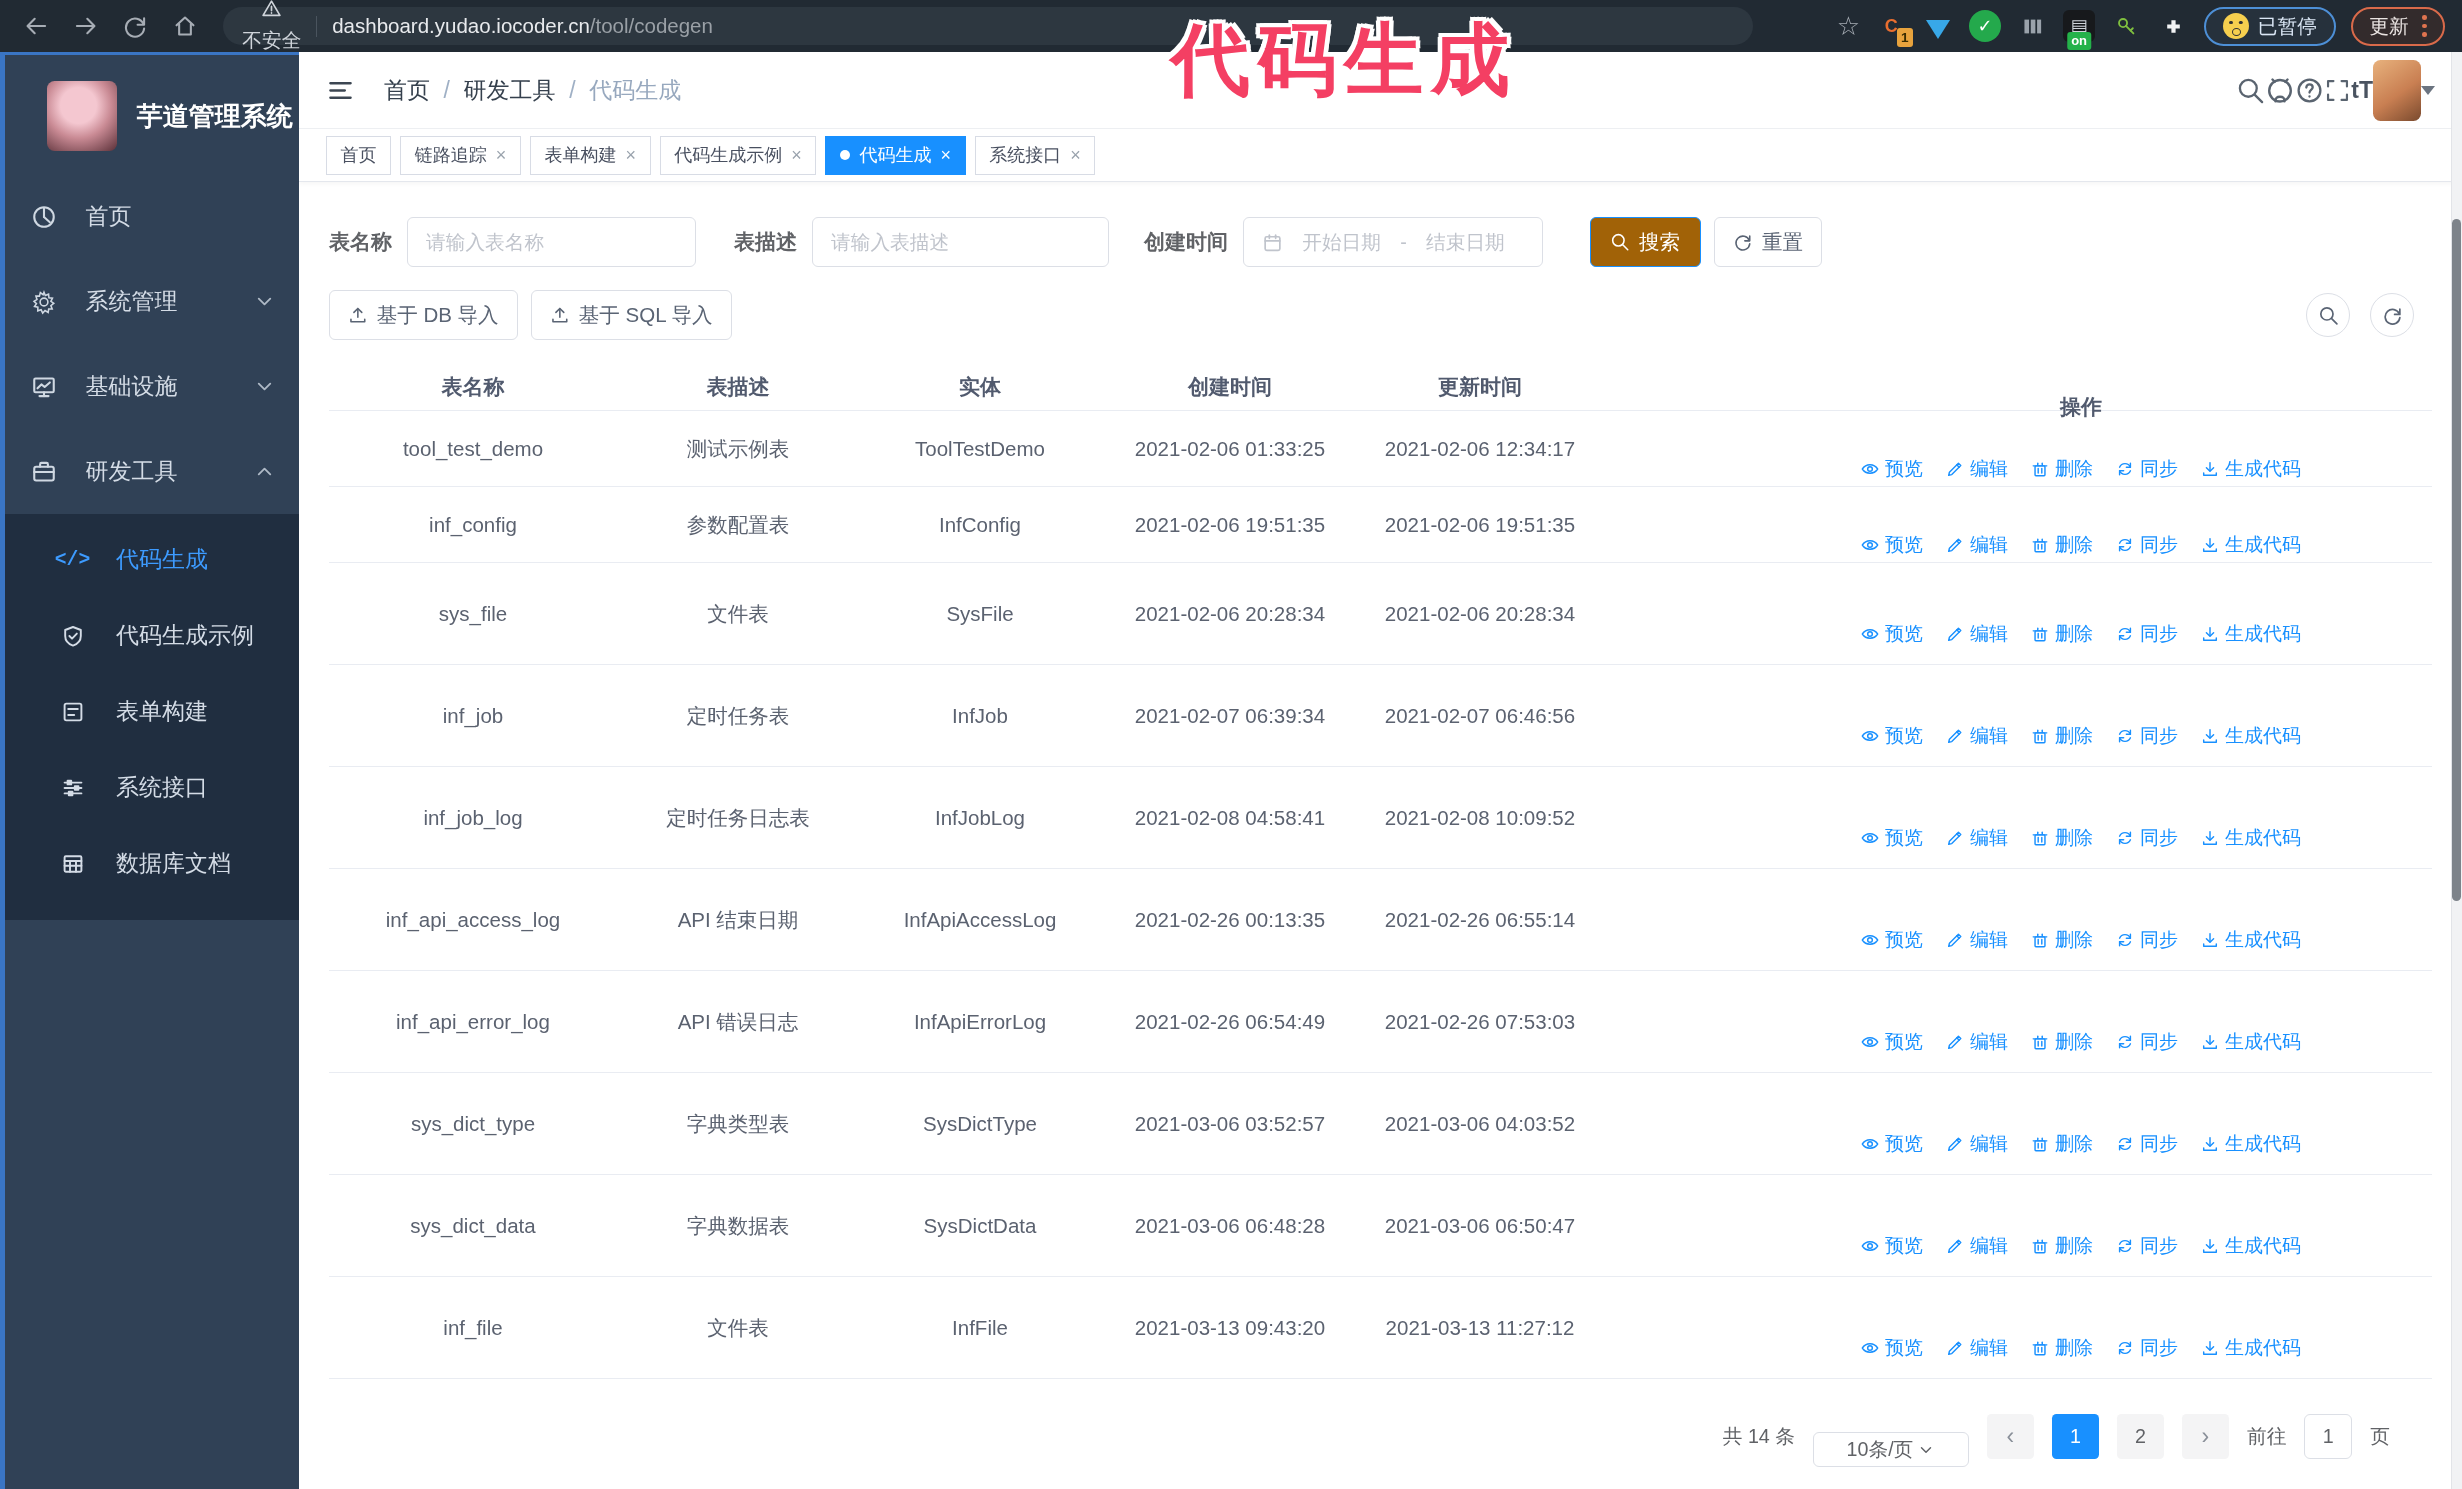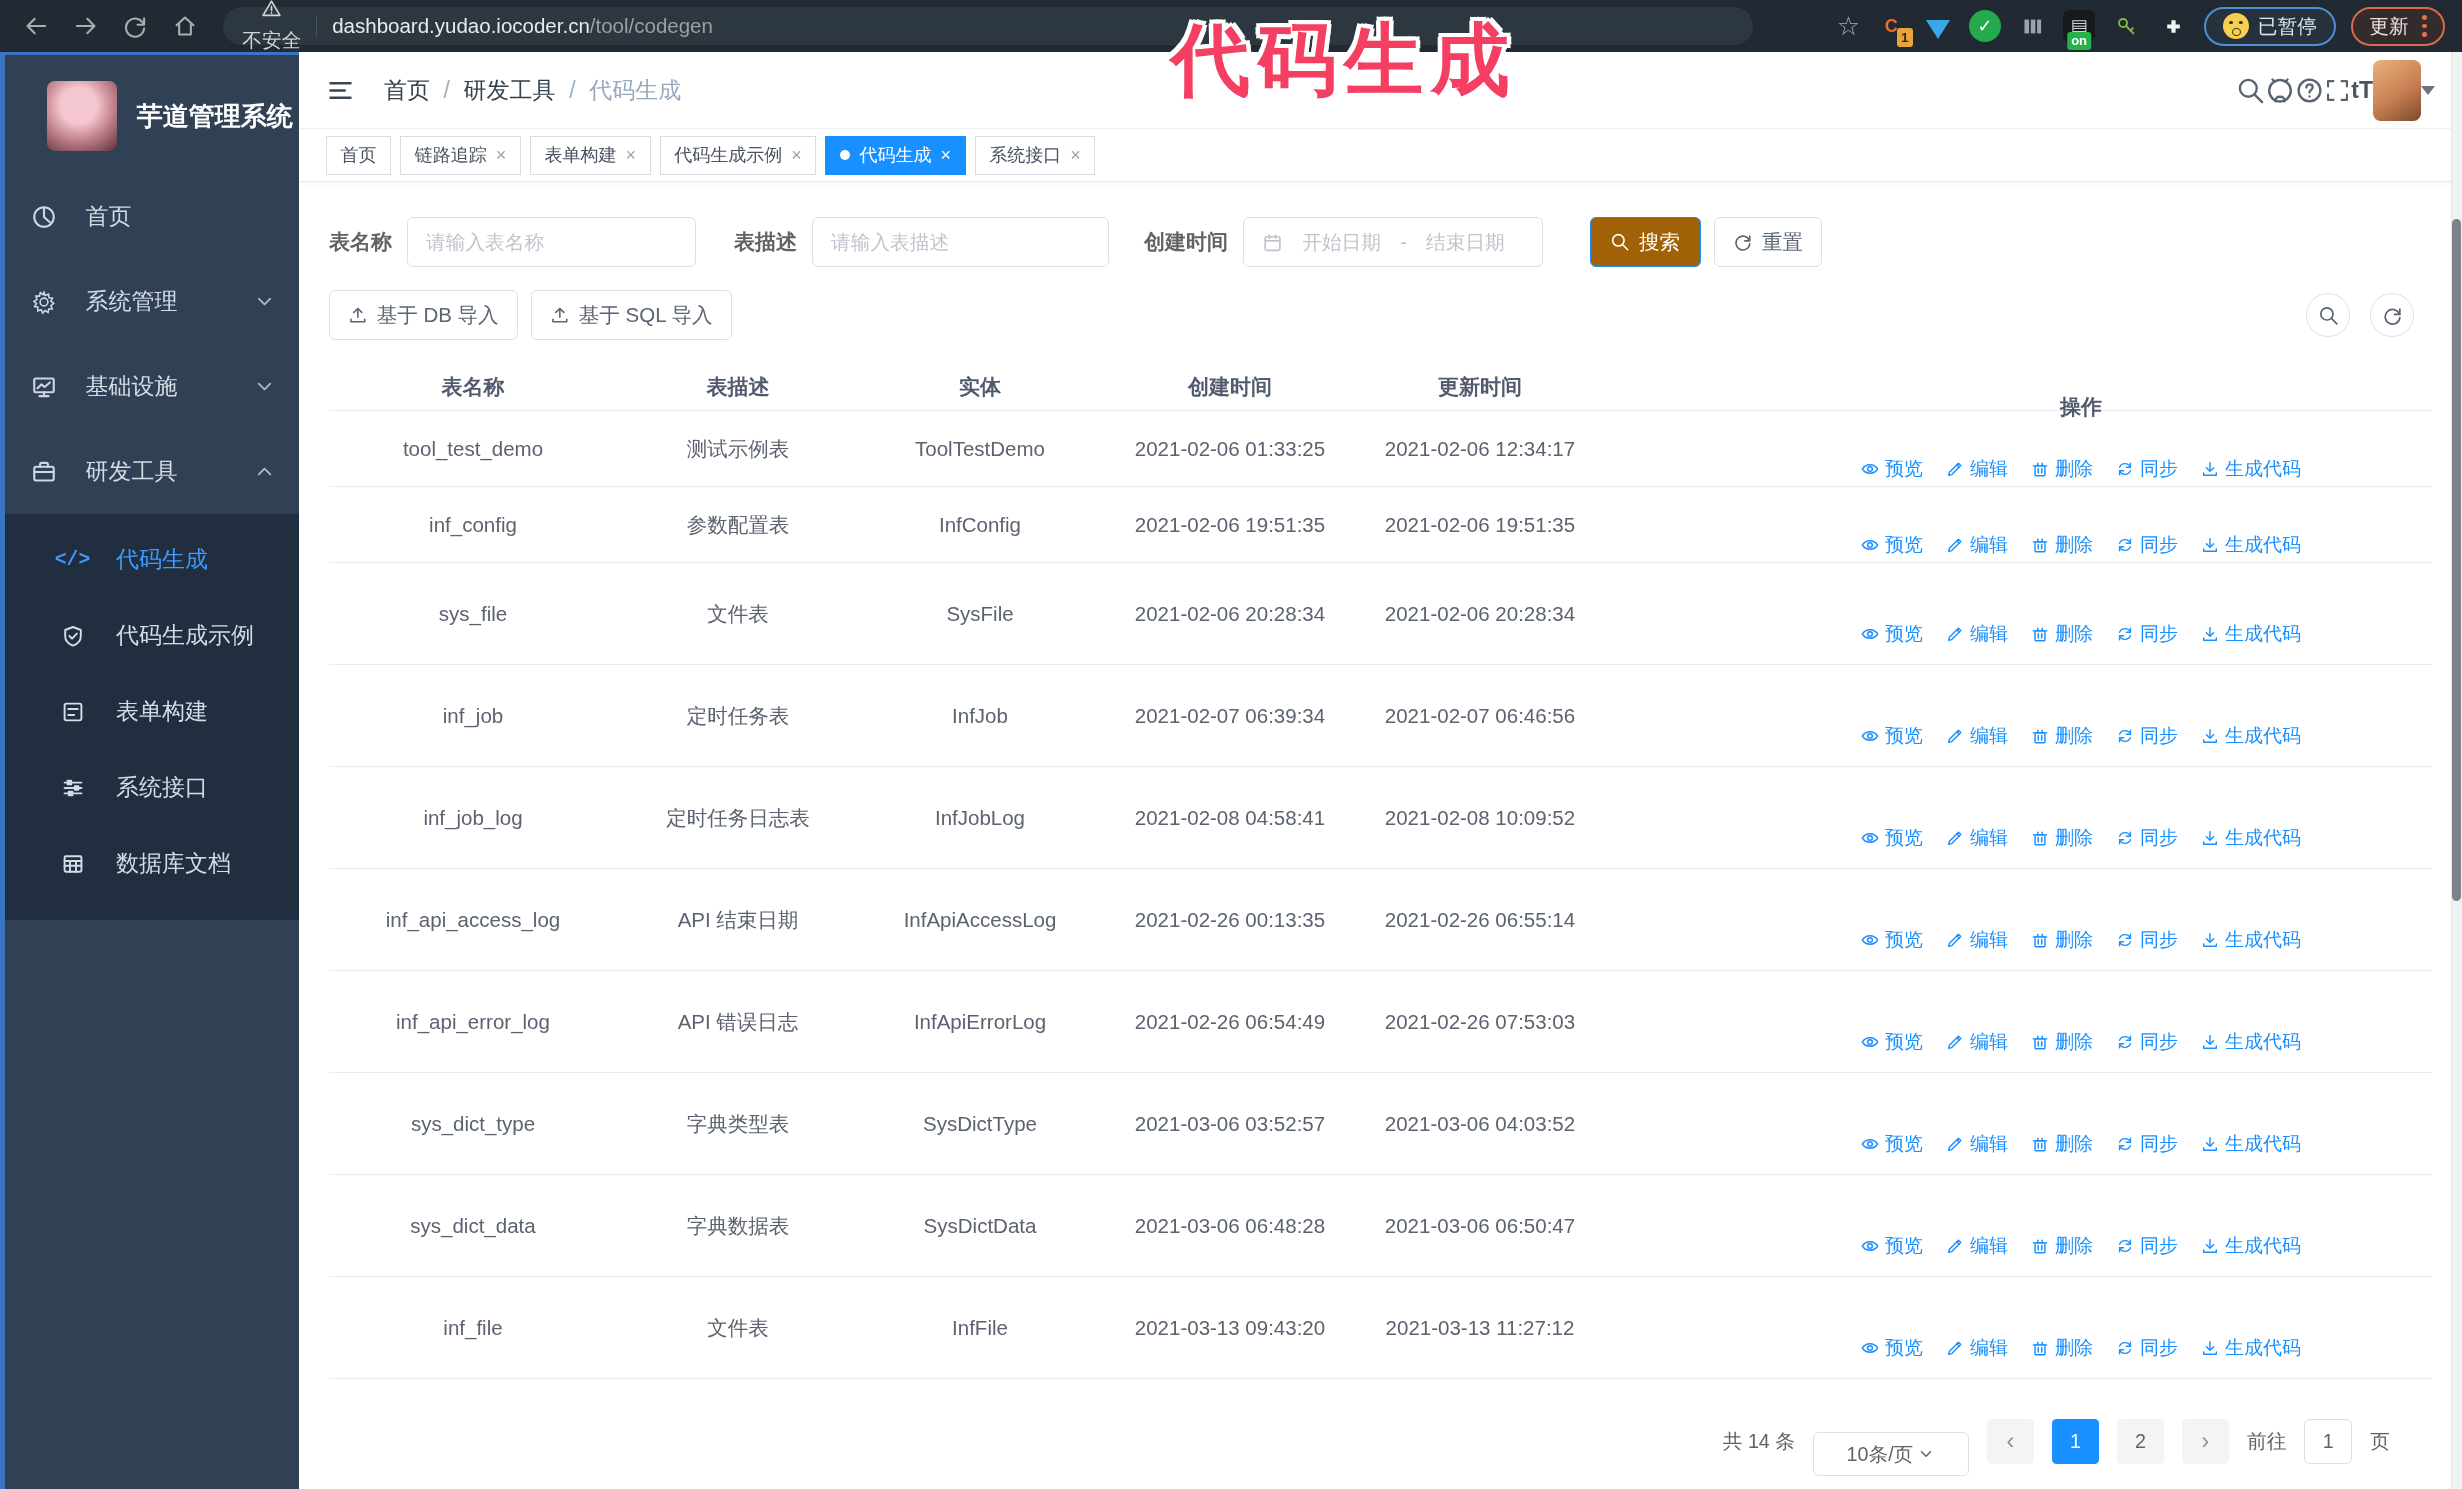--- a/index.html
+++ b/index.html
@@ -107,21 +107,21 @@
   .c-act  { flex:1; display:flex; justify-content:center; padding-left:129px;margin-top:40px; }
   .r-s { height:76px; }
   .r-t { height:102px; }
   .dwrap { width:192px; word-break:break-all; text-align:center; line-height:32px; }
   .dflat { white-space:nowrap; text-align:left; }
   .actions { display:flex; align-items:center; gap:23px; }
   .alink { display:flex; align-items:center; gap:6px; color:#1890ff; font-size:19px; cursor:pointer; white-space:nowrap; }
 
   
   .pager { display:flex; align-items:center; justify-content:flex-end; gap:18px; padding:27px 42px 0 0; font-size:19.7px; color:#606266; }
-  .psel { height:44px; width:156px; border:0.8px solid #dcdfe6; border-radius:6px; display:flex; align-items:center; justify-content:center; gap:4px; color:#606266; cursor:pointer;margin-top:26px; }
+  .psel { height:35px; width:156px; border:0.8px solid #dcdfe6; border-radius:6px; display:flex; align-items:center; justify-content:center; gap:4px; color:#606266; cursor:pointer;margin-top:26px; }
   .pbtn { min-width:47px; height:45px; border-radius:4.5px; background:#f4f4f5; color:#606266; display:flex; align-items:center; justify-content:center; font-size:19.7px; cursor:pointer; }
   .pbtn.cur { background:#1890ff; color:#fff; }
   .parrow { font-size:23px; color:#8a9099; }
   .goto-input { width:48px; height:45px; border:0.8px solid #dcdfe6; border-radius:6px; text-align:center; font-size:19.7px; color:#606266; font-family:inherit; }
 
   
   .sb-track { position:absolute; right:0; top:52px; width:10.6px; height:1438px; background:#f1f2f4; border-left:0.8px solid #e2e4e8; z-index:6; }
   .sb-thumb { position:absolute; right:0.8px; top:167px; width:9px; height:682px; border-radius:4.5px; background:#7d838a; }
 </style>
 </head>

